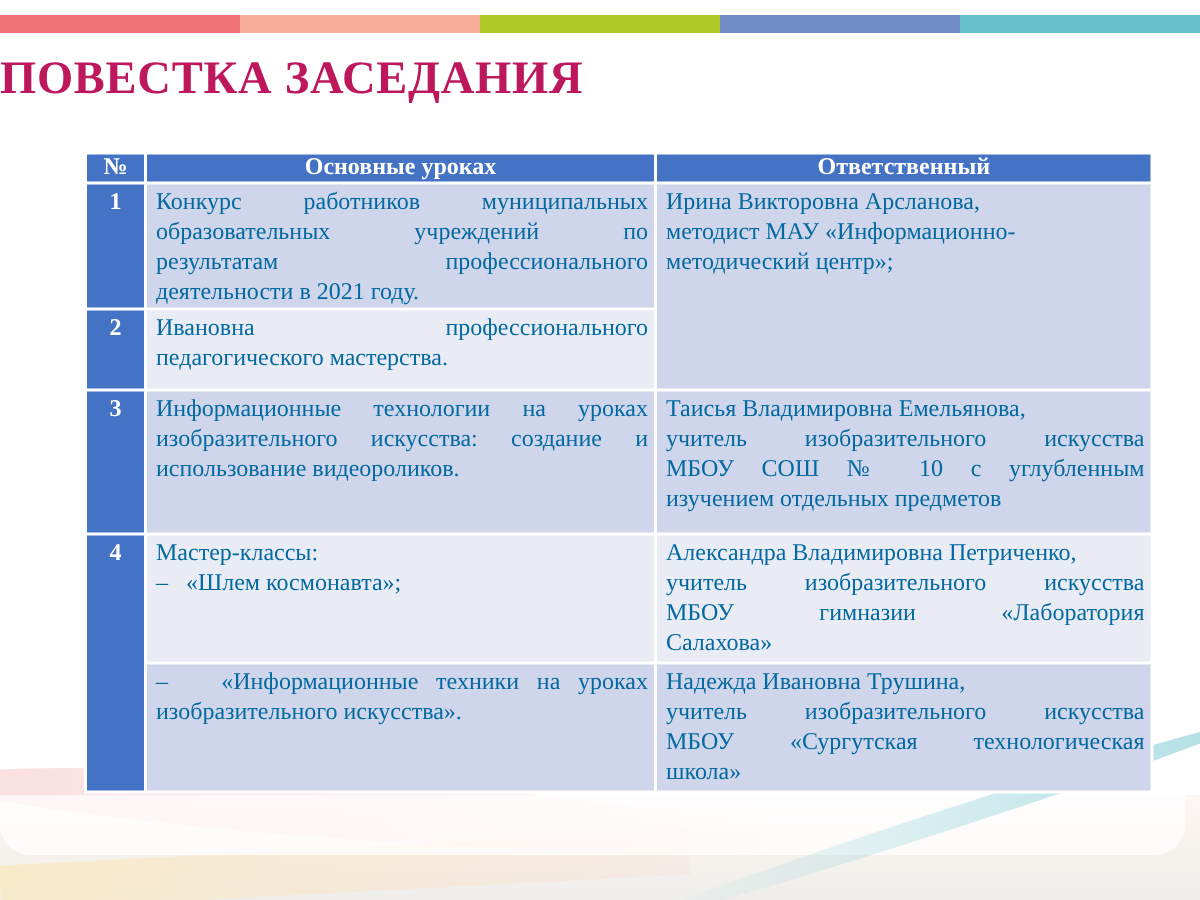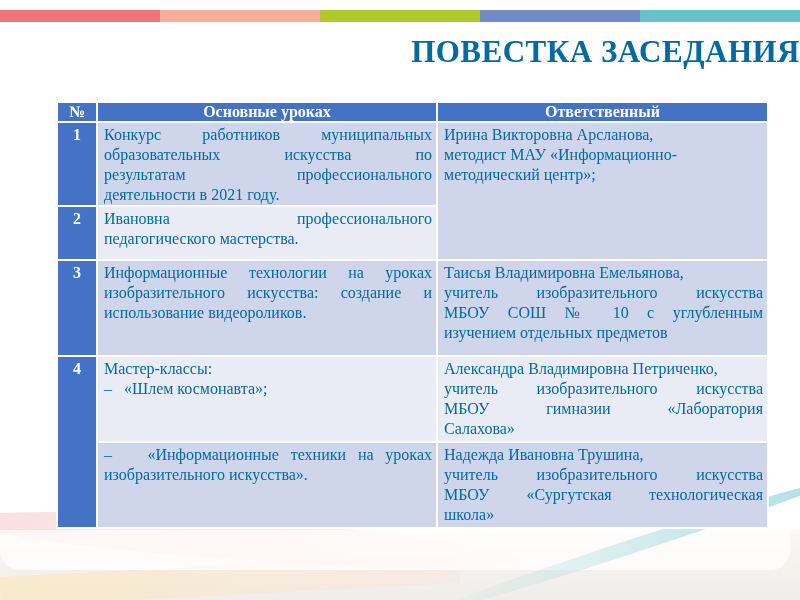--- a/index.html
+++ b/index.html
@@ -8,22 +8,22 @@
   .topbar div { flex:1; height:12px; }
   .bg-bottom { position:absolute; left:0; top:530px; width:800px; height:70px;
     background: linear-gradient(180deg, #fdf7f6 0%, #f7f3ee 40%, #efeeec 100%); }
   .swoosh1 { position:absolute; left:-40px; top:520px; width:560px; height:40px; border-radius:50%;
     background:linear-gradient(90deg, rgba(245,190,190,0.5), rgba(250,220,215,0.2)); transform:rotate(4deg); }
   .swoosh2 { position:absolute; left:420px; top:540px; width:420px; height:14px; border-radius:50%;
     background:linear-gradient(90deg, rgba(120,200,210,0.0), rgba(120,200,210,0.6)); transform:rotate(-18deg); }
   .swoosh3 { position:absolute; left:0; top:565px; width:460px; height:30px;
     background:linear-gradient(90deg, rgba(252,230,180,0.6), rgba(252,210,200,0.2)); transform:rotate(-3deg); }
   .white-card { position:absolute; left:0; top:530px; width:790px; height:40px; background:rgba(255,255,255,0.75); border-radius:0 0 20px 20px; }
-  h1 { position:absolute; top:34px; left:0; width:800px; margin:0; text-align:right;
-    color:#0369a1; font-size:31px; font-weight:bold; letter-spacing:0.5px; }
+  h1 { position:absolute; top:34px; left:0; width:800px; margin:0; text-align:left;
+    color:#be185d; font-size:31px; font-weight:bold; letter-spacing:0.5px; }
   table { position:absolute; left:56px; top:101px; width:711px; border-collapse:collapse; table-layout:fixed; }
   td, th { border:2px solid #ffffff; vertical-align:top; font-size:16px; line-height:20px; color:#0369a1; }
   th { background:#4472c4; color:#ffffff; font-weight:bold; height:18px; line-height:17px; padding:0; text-align:center; font-size:16px; }
   td.num { background:#4472c4; color:#ffffff; font-weight:bold; text-align:center; padding:2px 0 0 0; }
   td.txt { padding:2px 4px 0 6px; text-align:justify; text-align-last:left; }
   .dark { background:#cfd5ea; }
   .light { background:#e9ebf5; }
   .line { display:block; }
   .just { display:block; text-align:justify; text-align-last:justify; }
 </style>
@@ -57,21 +57,21 @@
       <th>№</th>
       <th>Основные уроках</th>
       <th>Ответственный</th>
     </tr>
   </thead>
   <tbody>
     <tr style="height:84px">
       <td class="num">1</td>
       <td class="txt dark">
         <span class="just">Конкурс работников муниципальных</span>
-        <span class="just">образовательных искусства по</span>
+        <span class="just">образовательных учреждений по</span>
         <span class="just">результатам профессионального</span>
         <span class="line">деятельности в 2021 году.</span>
       </td>
       <td class="txt dark" rowspan="2">
         <span class="line">Ирина Викторовна Арсланова,</span>
         <span class="line">методист МАУ «Информационно-</span>
         <span class="line">методический центр»;</span>
       </td>
     </tr>
     <tr style="height:54px">

